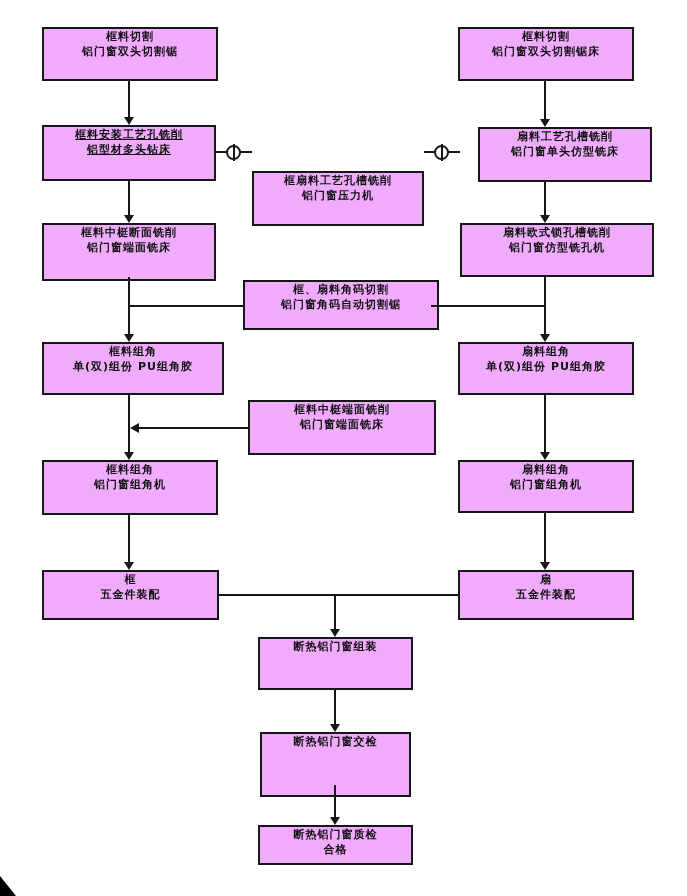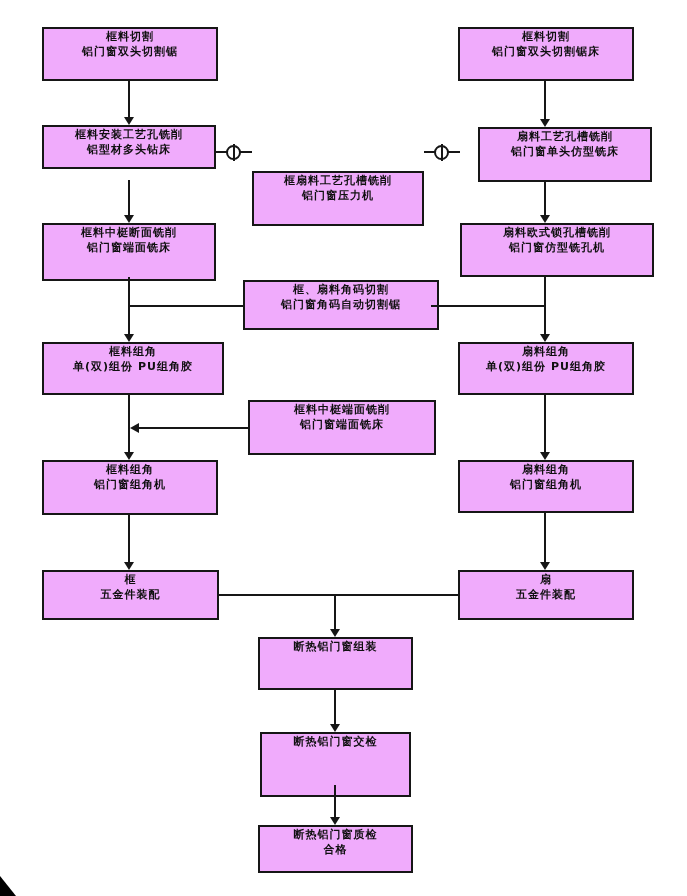--- a/index.html
+++ b/index.html
@@ -31,21 +31,21 @@
 
   <div class="box" style="left:42px;top:27px;width:176px;height:54px;">
     <span>框料切割</span>
     <span>铝门窗双头切割锯</span>
   </div>
   <div class="box" style="left:458px;top:27px;width:176px;height:54px;">
     <span>框料切割</span>
     <span>铝门窗双头切割锯床</span>
   </div>
 
-  <div class="box" style="left:42px;top:125px;width:174px;height:44px;">
+  <div class="box" style="left:42px;top:125px;width:174px;height:56px;text-decoration:underline;">
     <span>框料安装工艺孔铣削</span>
     <span>铝型材多头钻床</span>
   </div>
   <div class="box" style="left:252px;top:127px;width:172px;height:55px;margin-top:44px;">
     <span>框扇料工艺孔槽铣削</span>
     <span>铝门窗压力机</span>
   </div>
   <div class="box" style="left:478px;top:127px;width:174px;height:55px;">
     <span>扇料工艺孔槽铣削</span>
     <span>铝门窗单头仿型铣床</span>
@@ -96,21 +96,21 @@
     <span>扇</span>
     <span>五金件装配</span>
   </div>
 
   <div class="box" style="left:258px;top:637px;width:155px;height:53px;">
     <span>断热铝门窗组装</span>
   </div>
   <div class="box" style="left:260px;top:732px;width:151px;height:65px;">
     <span>断热铝门窗交检</span>
   </div>
-  <div class="box" style="left:258px;top:825px;width:155px;height:48px;">
+  <div class="box" style="left:258px;top:825px;width:155px;height:40px;">
     <span>断热铝门窗质检</span>
     <span>合格</span>
   </div>
 
   <div class="vline" style="left:128px;top:81px;height:37px;"></div>
   <div class="vline" style="left:544px;top:81px;height:39px;"></div>
   <div class="vline" style="left:128px;top:180px;height:36px;"></div>
   <div class="vline" style="left:544px;top:181px;height:35px;"></div>
   <div class="vline" style="left:128px;top:277px;height:58px;"></div>
   <div class="vline" style="left:544px;top:276px;height:59px;"></div>

